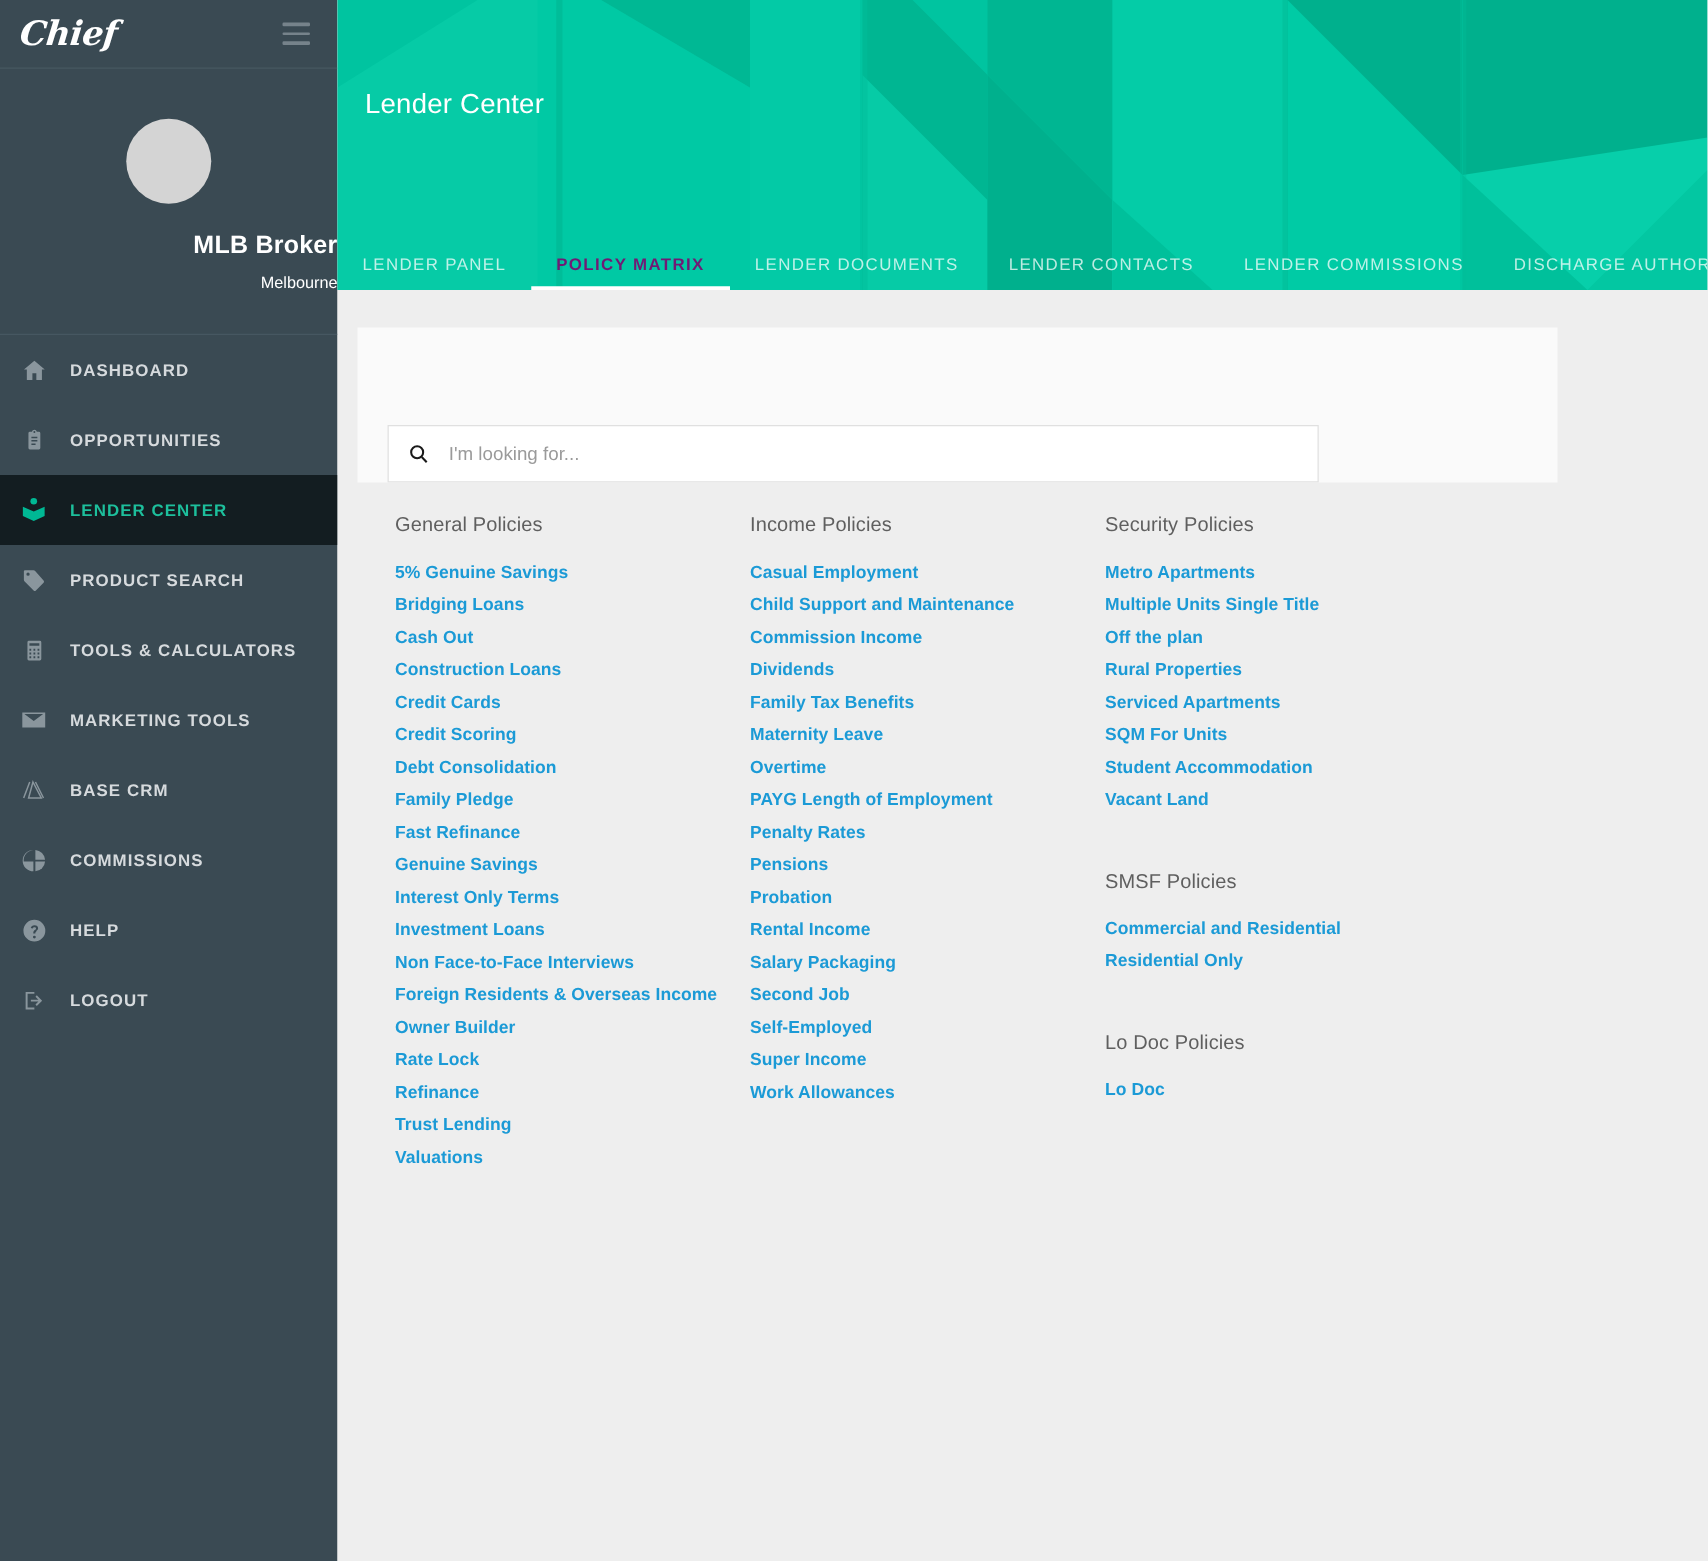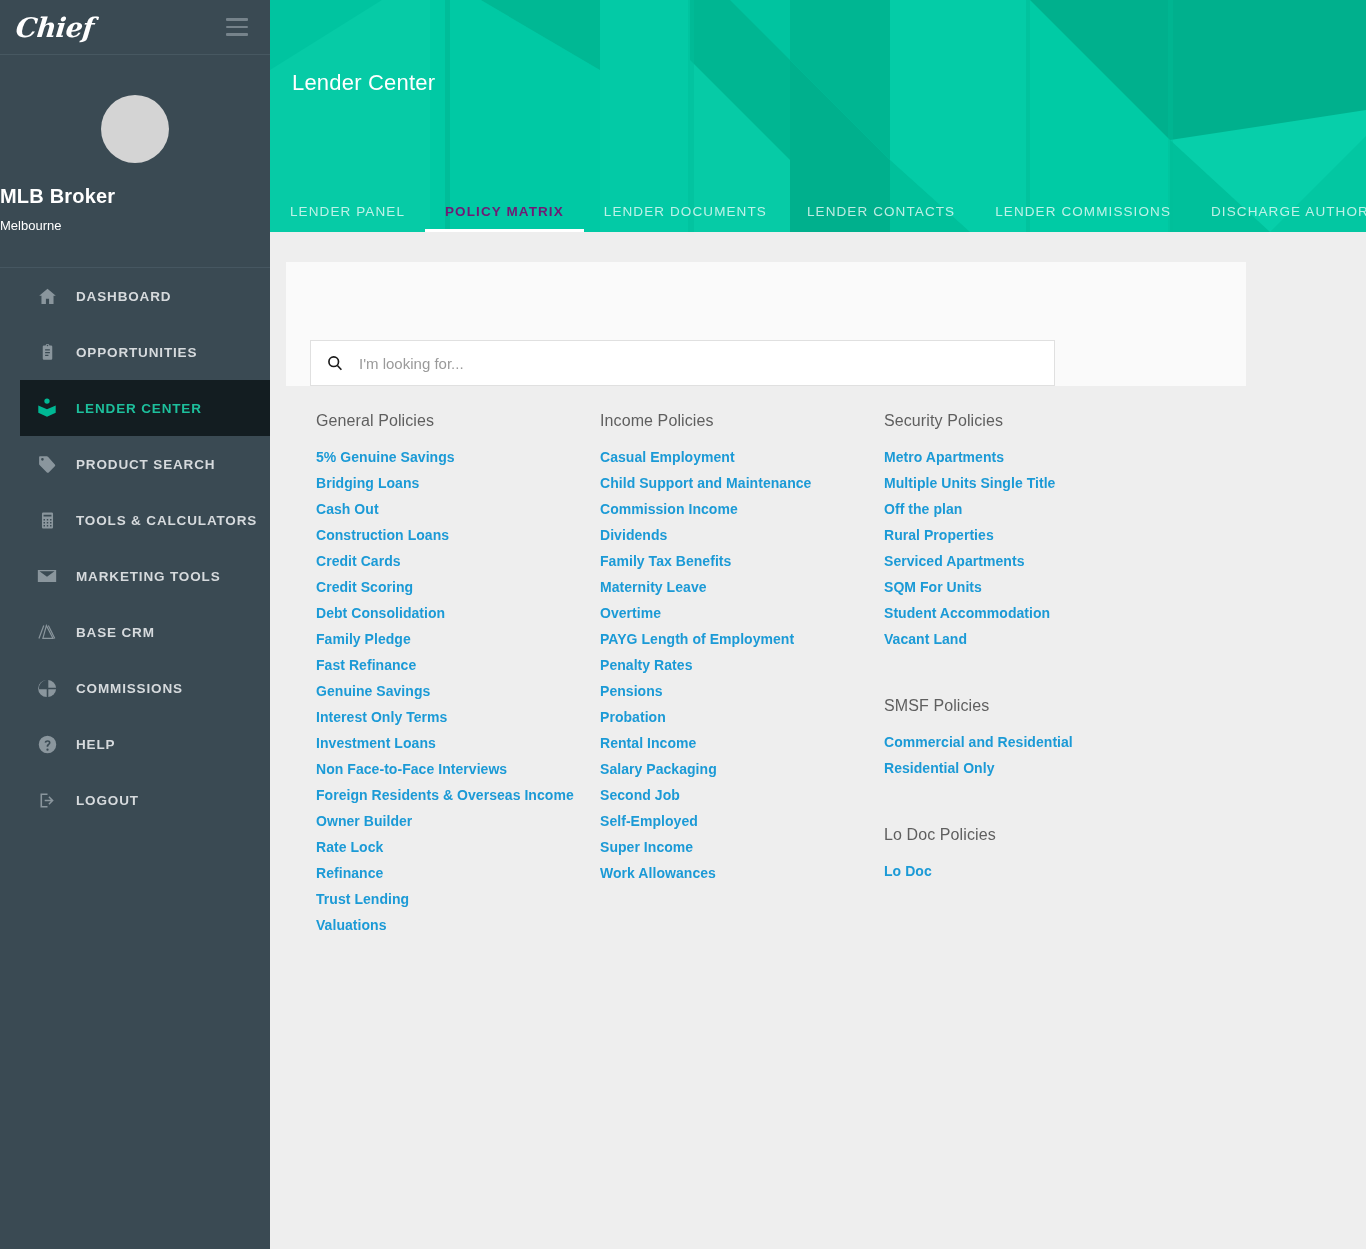--- a/index.html
+++ b/index.html
@@ -30,35 +30,35 @@
     font-style: italic;
     font-size: 27px;
     font-weight: 700;
     letter-spacing: -0.5px;
     line-height: 1;
     transform: skewX(-6deg);
   }
   .hamburger { width: 22px; display: flex; flex-direction: column; gap: 5px; cursor: pointer; }
   .hamburger span { display: block; height: 2.5px; background: #76838b; border-radius: 1px; }
 
-  .profile { padding: 40px 0 34px; text-align: left; }
+  .profile { padding: 40px 0 34px; text-align: right; }
   .avatar {
     width: 68px; height: 68px; border-radius: 50%;
     background: #d4d4d4; margin: 0 auto 22px;
   }
   .pname { color: #ffffff; font-size: 20px; font-weight: 700; letter-spacing: .2px; }
   .ploc { color: #ffffff; font-size: 13px; margin-top: 10px; font-weight: 400; }
 
   .navlist { border-top: 1px solid #465761; }
   .navitem {
     height: 56px; display: flex; align-items: center;
     padding-left: 16px; gap: 18px;
     color: #d6dadd; font-size: 13.5px; font-weight: 700;
     letter-spacing: .85px; text-transform: uppercase;
-    cursor: pointer; position: relative; margin-left: 20px;
+    cursor: pointer; position: relative;
   }
   .navitem .ic { width: 22px; height: 22px; display: flex; align-items: center; justify-content: center; flex: 0 0 22px; }
   .navitem .ic svg { display: block; }
   .navitem.active { background: #131d21; color: #1dbf9c; }
   .navitem.active .ic svg { fill: #00b894; }
   .navitem .ic svg { fill: #8a969d; }
 
   
   .main { flex: 1 1 auto; width: 1096px; height: 1249px; background: #eeeeee; position: relative; }
 

